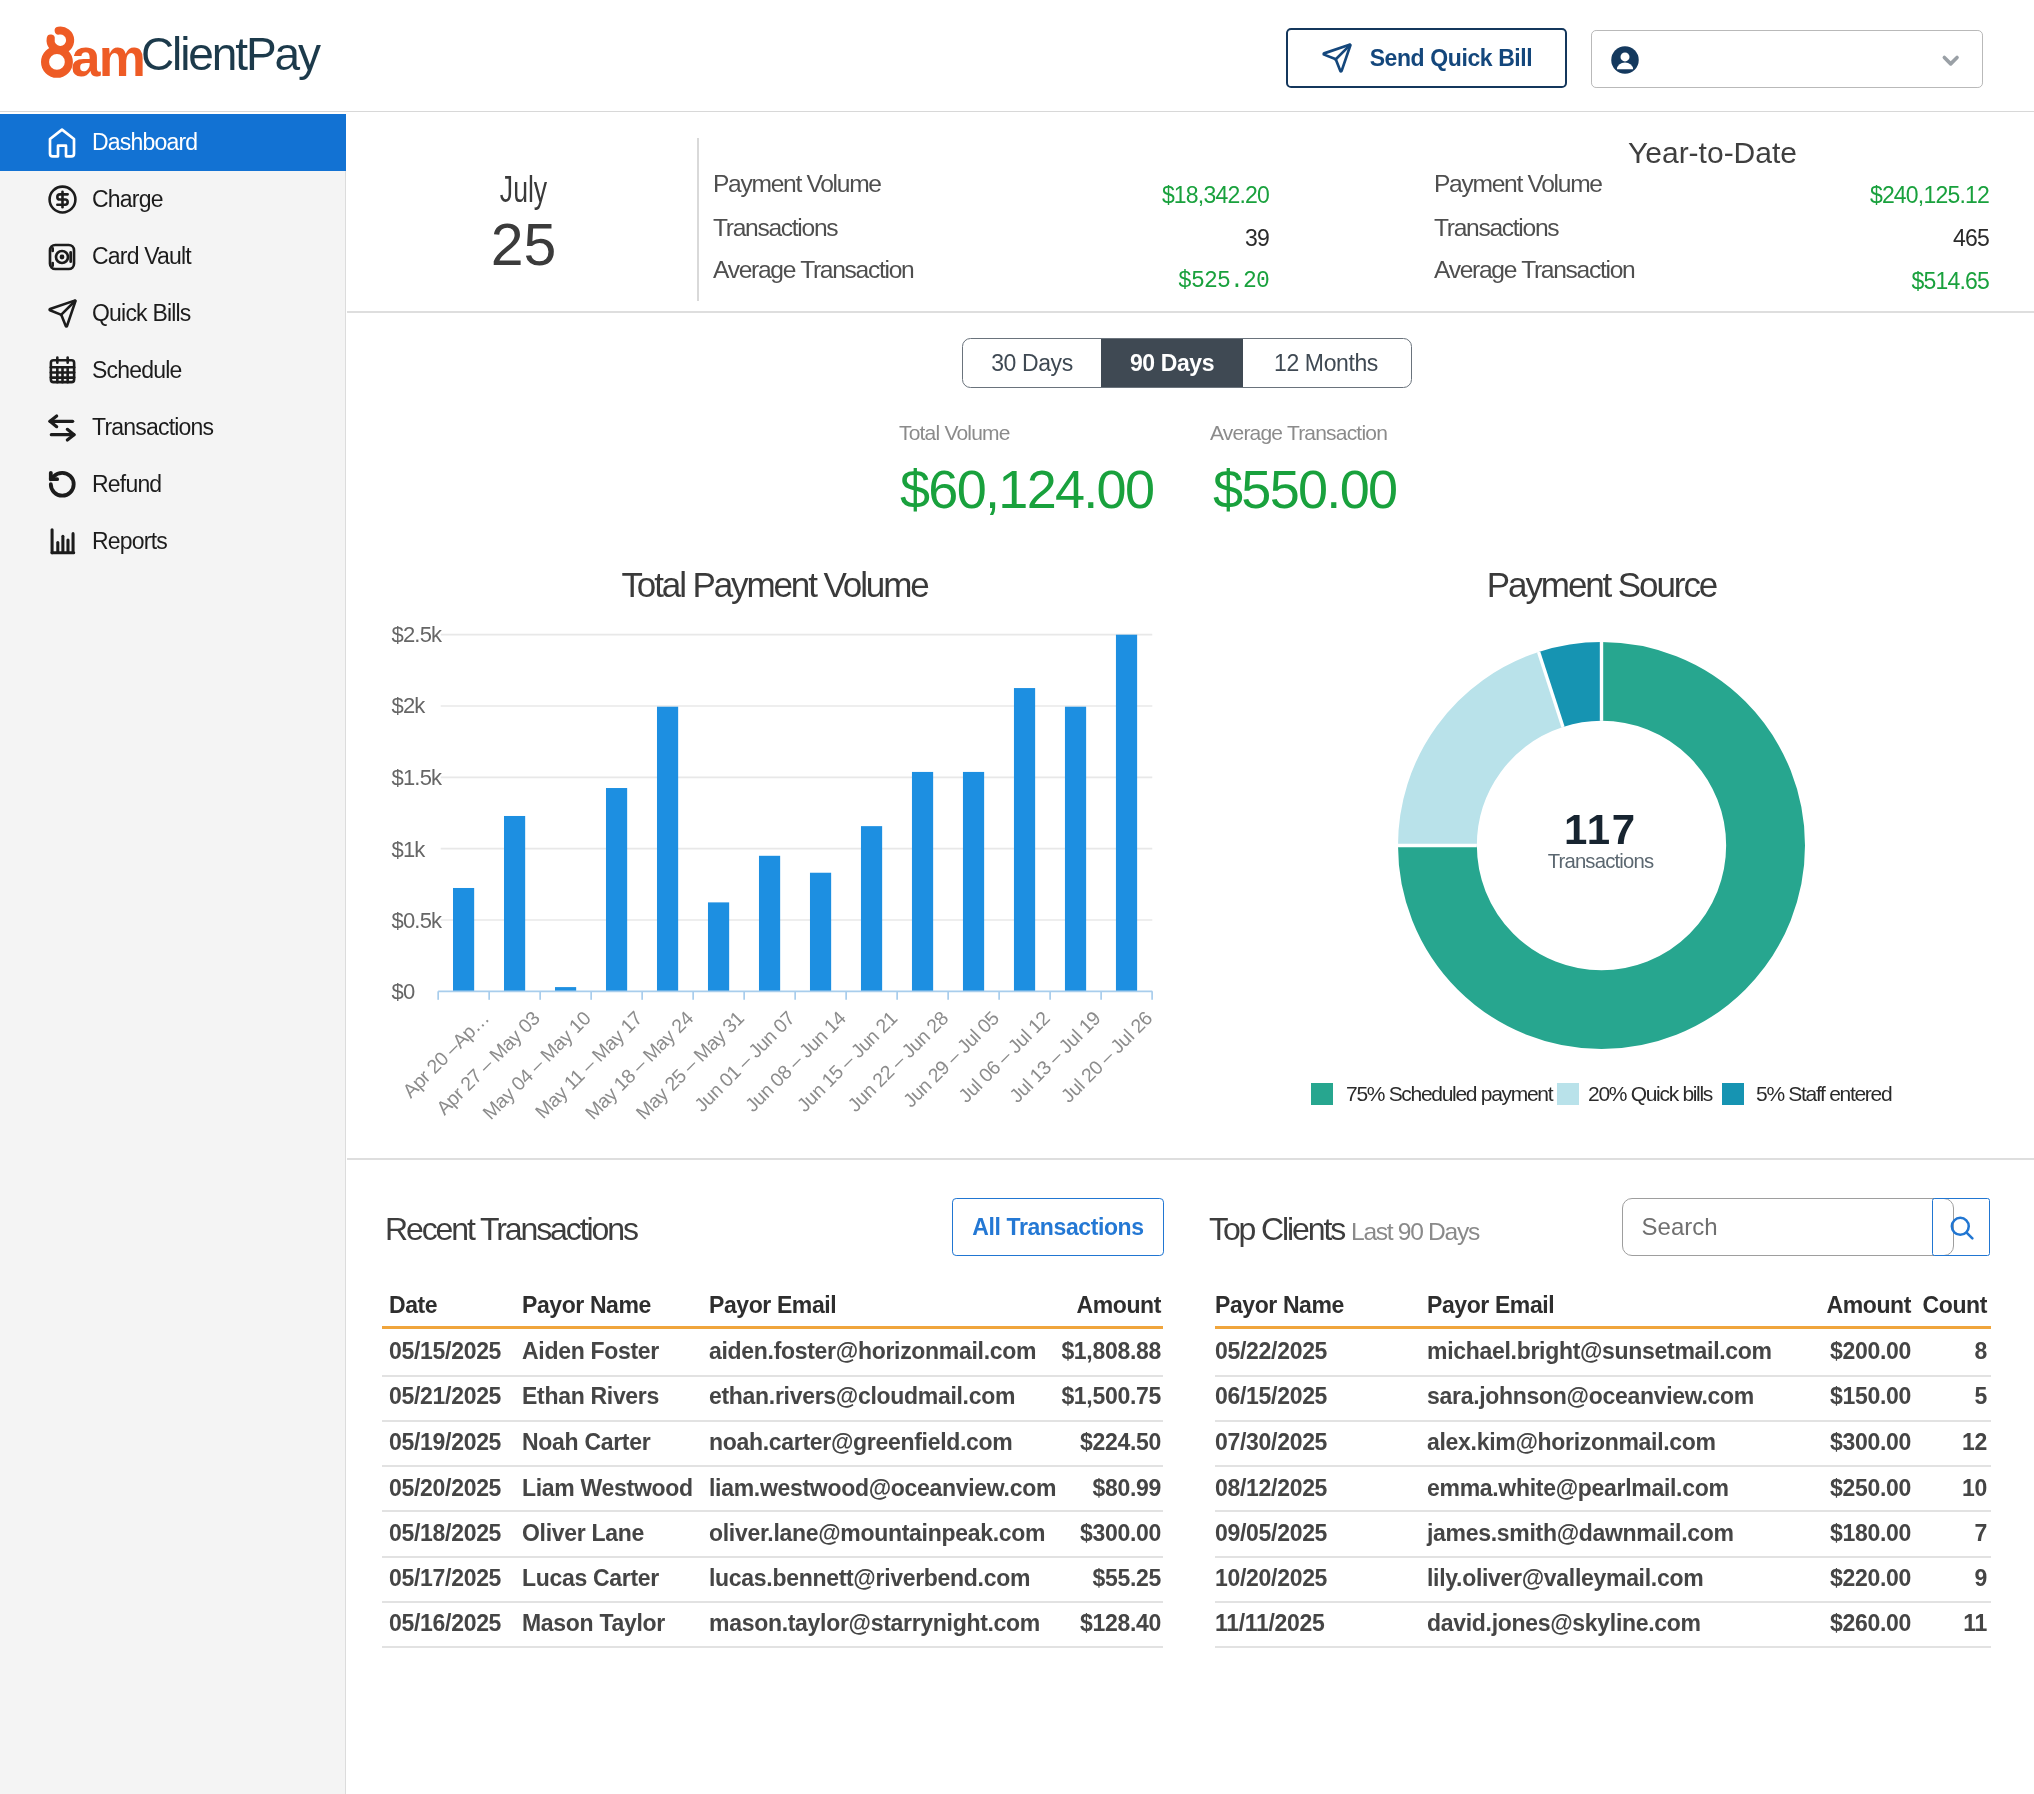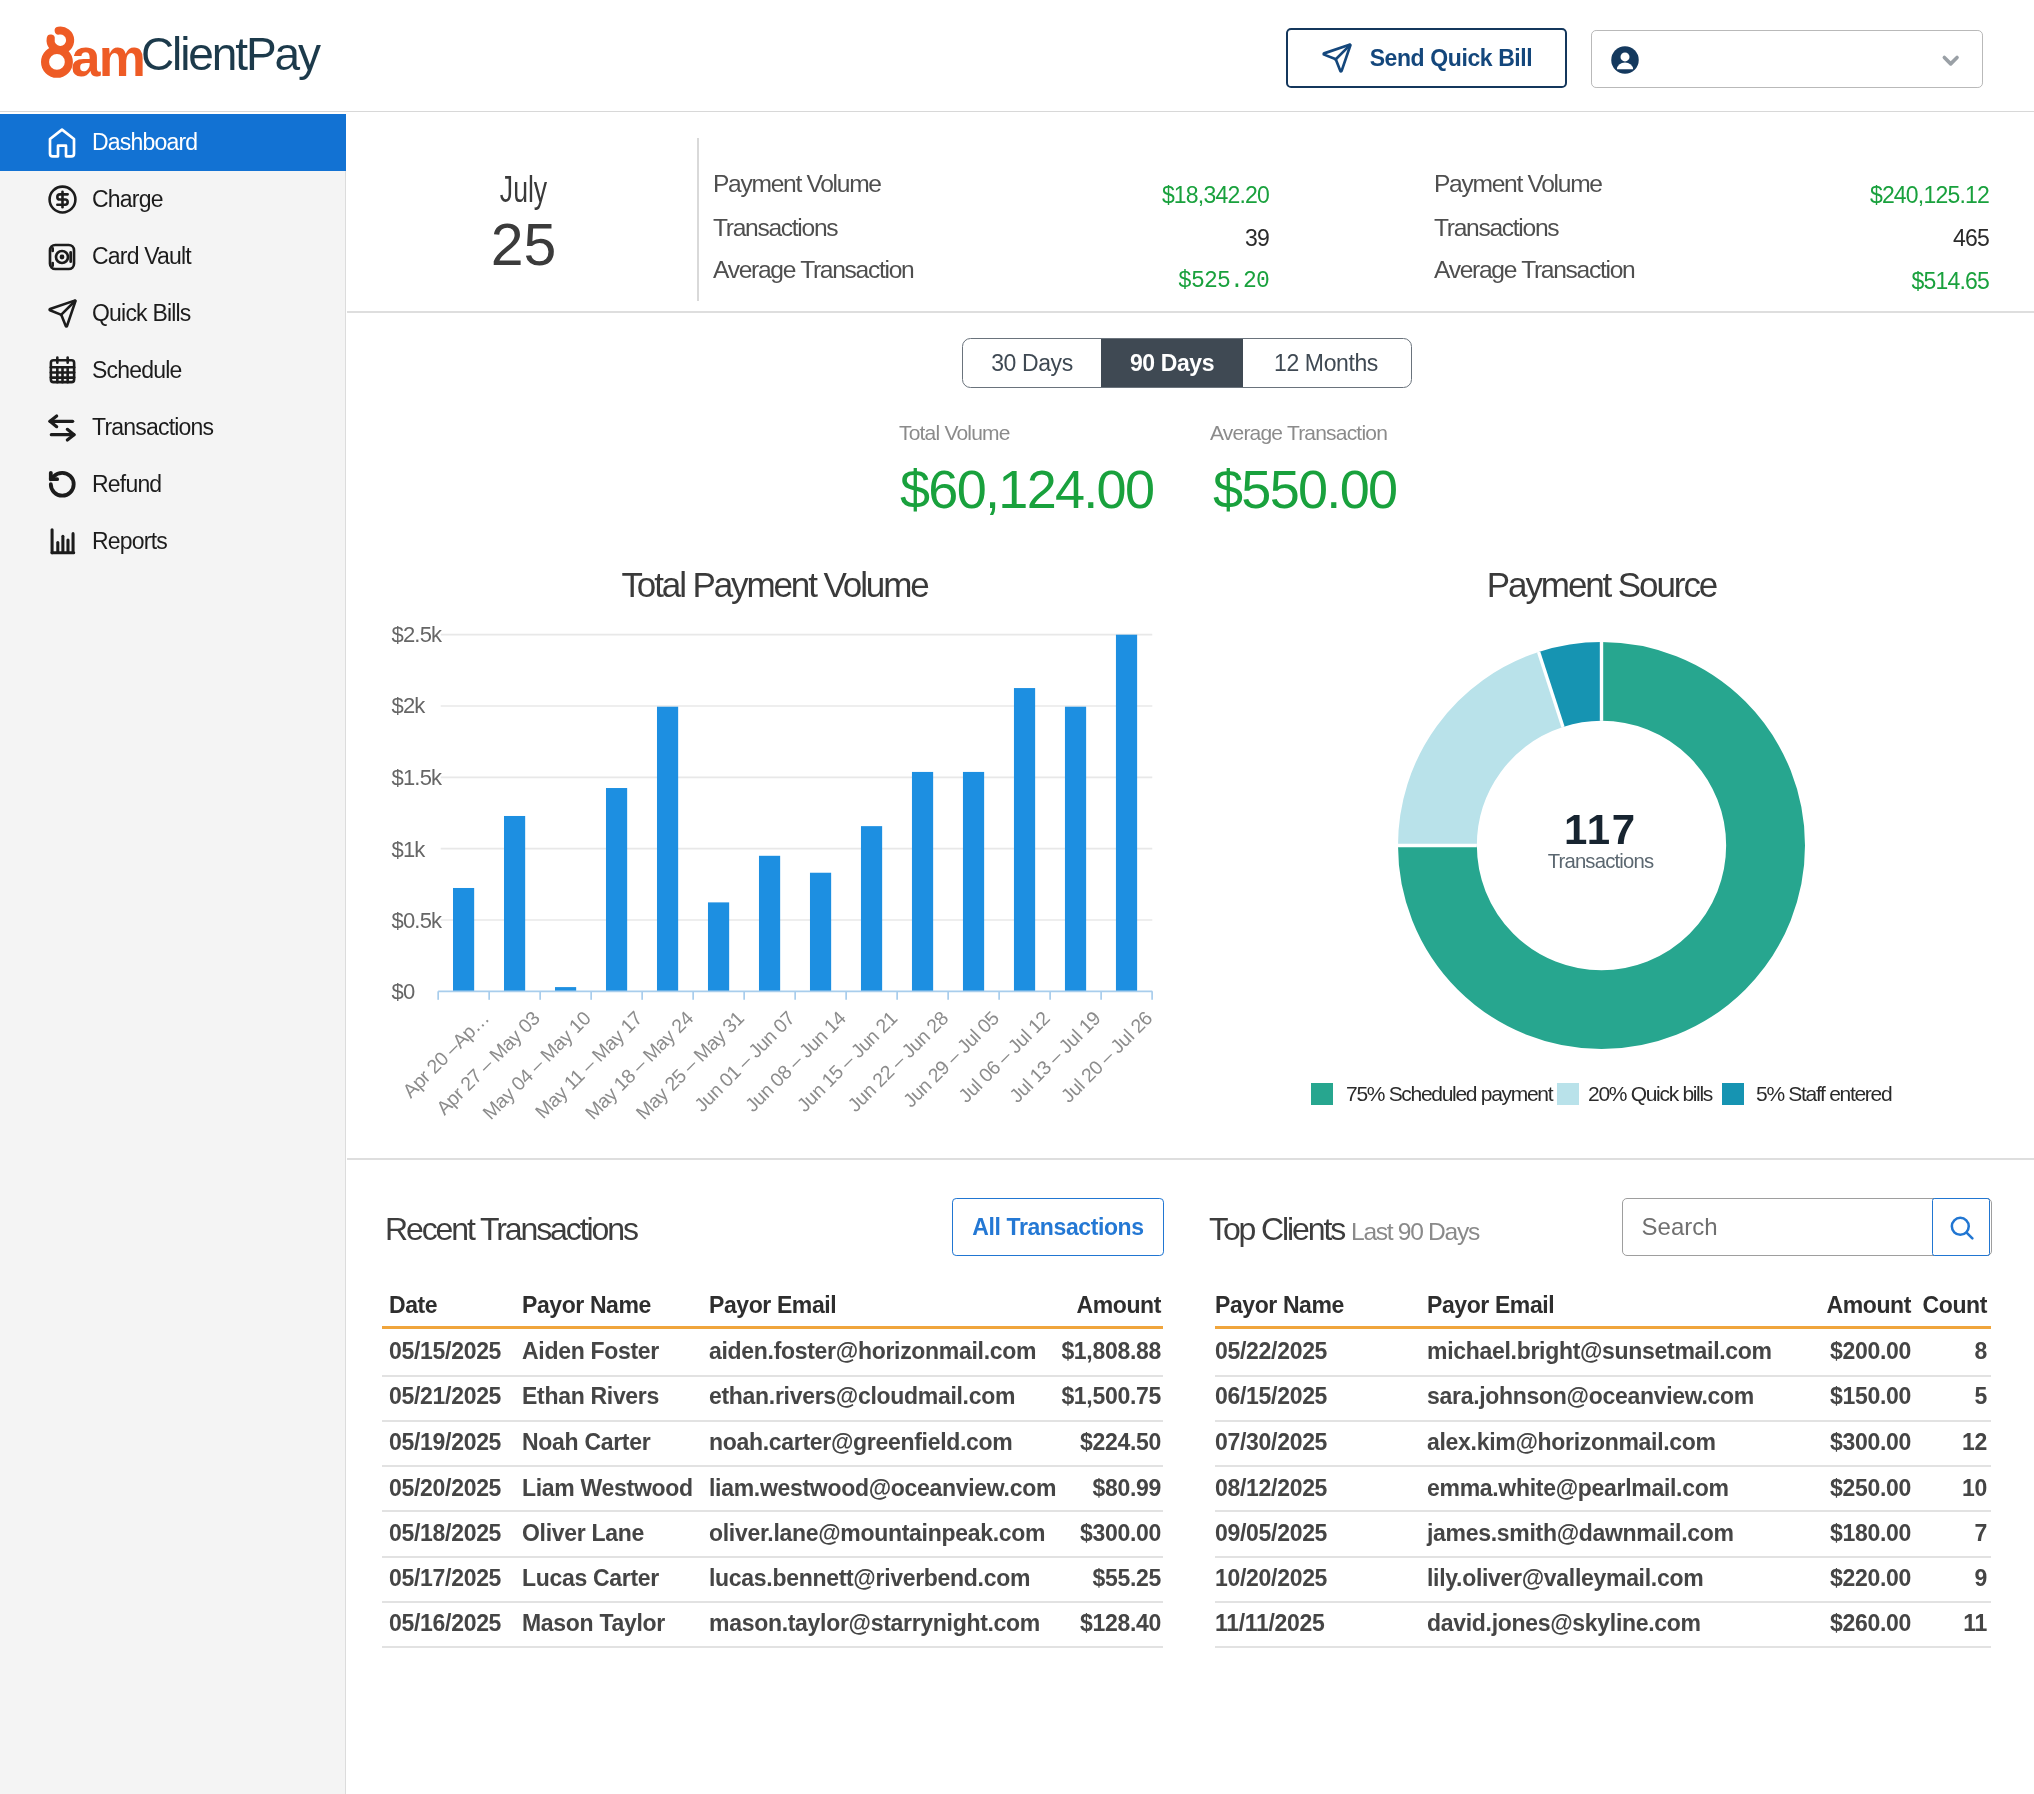--- a/index.html
+++ b/index.html
@@ -175,20 +175,21 @@
   <div class="abs" style="left:447px;top:216px;width:153px;text-align:center;font-size:59px;line-height:1;color:#3b3b3b;">25</div>
   <div class="vline" style="left:697px;top:138px;height:163px;"></div>
 
   <div class="statlabel" style="left:713px;top:170px;">Payment Volume</div>
   <div class="statval green" style="left:1015px;top:182px;width:254px;text-align:right;">$18,342.20</div>
   <div class="statlabel" style="left:713px;top:214px;">Transactions</div>
   <div class="statval" style="left:1015px;top:225px;width:254px;text-align:right;">39</div>
   <div class="statlabel" style="left:713px;top:256px;">Average Transaction</div>
   <div class="statval green" style="left:1015px;top:268px;width:254px;text-align:right;font-family:Liberation Mono, monospace;">$525.20</div>
 
+  <div class="abs" style="left:1437px;top:136px;width:551px;text-align:center;font-size:30px;color:#3f3f3f;">Year-to-Date</div>
   <div class="statlabel" style="left:1434px;top:170px;">Payment Volume</div>
   <div class="statval green" style="left:1735px;top:182px;width:254px;text-align:right;">$240,125.12</div>
   <div class="statlabel" style="left:1434px;top:214px;">Transactions</div>
   <div class="statval" style="left:1735px;top:225px;width:254px;text-align:right;">465</div>
   <div class="statlabel" style="left:1434px;top:256px;">Average Transaction</div>
   <div class="statval green" style="left:1735px;top:268px;width:254px;text-align:right;">$514.65</div>
 
   <div class="hline" style="left:347px;top:311px;width:1687px;"></div>
 
   <div id="tabs">
@@ -333,21 +334,21 @@
   <div class="td" style="left:709px;top:1565px;">lucas.bennett@riverbend.com</div>
   <div class="td" style="left:907px;top:1565px;width:254px;text-align:right;">$55.25</div>
   <div class="rowline" style="left:382px;top:1601px;width:781px;"></div>
   <div class="td" style="left:389px;top:1610px;">05/16/2025</div>
   <div class="td" style="left:522px;top:1610px;">Mason Taylor</div>
   <div class="td" style="left:709px;top:1610px;">mason.taylor@starrynight.com</div>
   <div class="td" style="left:907px;top:1610px;width:254px;text-align:right;">$128.40</div>
   <div class="rowline" style="left:382px;top:1646px;width:781px;"></div>
 
   <div class="abs" style="left:1209px;top:1211px;font-size:32px;letter-spacing:-2.1px;color:#3d3d3d;">Top Clients <span style="font-size:24.6px;letter-spacing:-1.3px;color:#8a8a8a;">Last 90 Days</span></div>
-  <div class="abs" style="left:1622px;top:1198px;width:370px;height:58px;border:1.7px solid #9e9e9e;border-radius:5px;display:flex;align-items:center;font-size:24px;color:#707070;padding-left:18.6px;">Search</div>
+  <div class="abs" style="left:1622px;top:1198px;width:332px;height:58px;border:1.7px solid #9e9e9e;border-radius:10px;display:flex;align-items:center;font-size:24px;color:#707070;padding-left:18.6px;">Search</div>
   <div class="abs" style="left:1932px;top:1198px;width:58px;height:58px;border:1.7px solid #2176d2;border-radius:2.5px;display:flex;align-items:center;justify-content:center;">
     <svg width="29" height="29" viewBox="0 0 24 24" fill="none" stroke="#2176d2" stroke-width="2.1" stroke-linecap="round">
       <circle cx="11" cy="11" r="7"></circle>
         <path d="m21 21-4.8-4.8"></path>
     </svg>
   </div>
 
   <div class="th" style="left:1215px;top:1292px;">Payor Name</div>
   <div class="th" style="left:1427px;top:1292px;">Payor Email</div>
   <div class="th" style="left:1657px;top:1292px;width:254px;text-align:right;">Amount</div>

